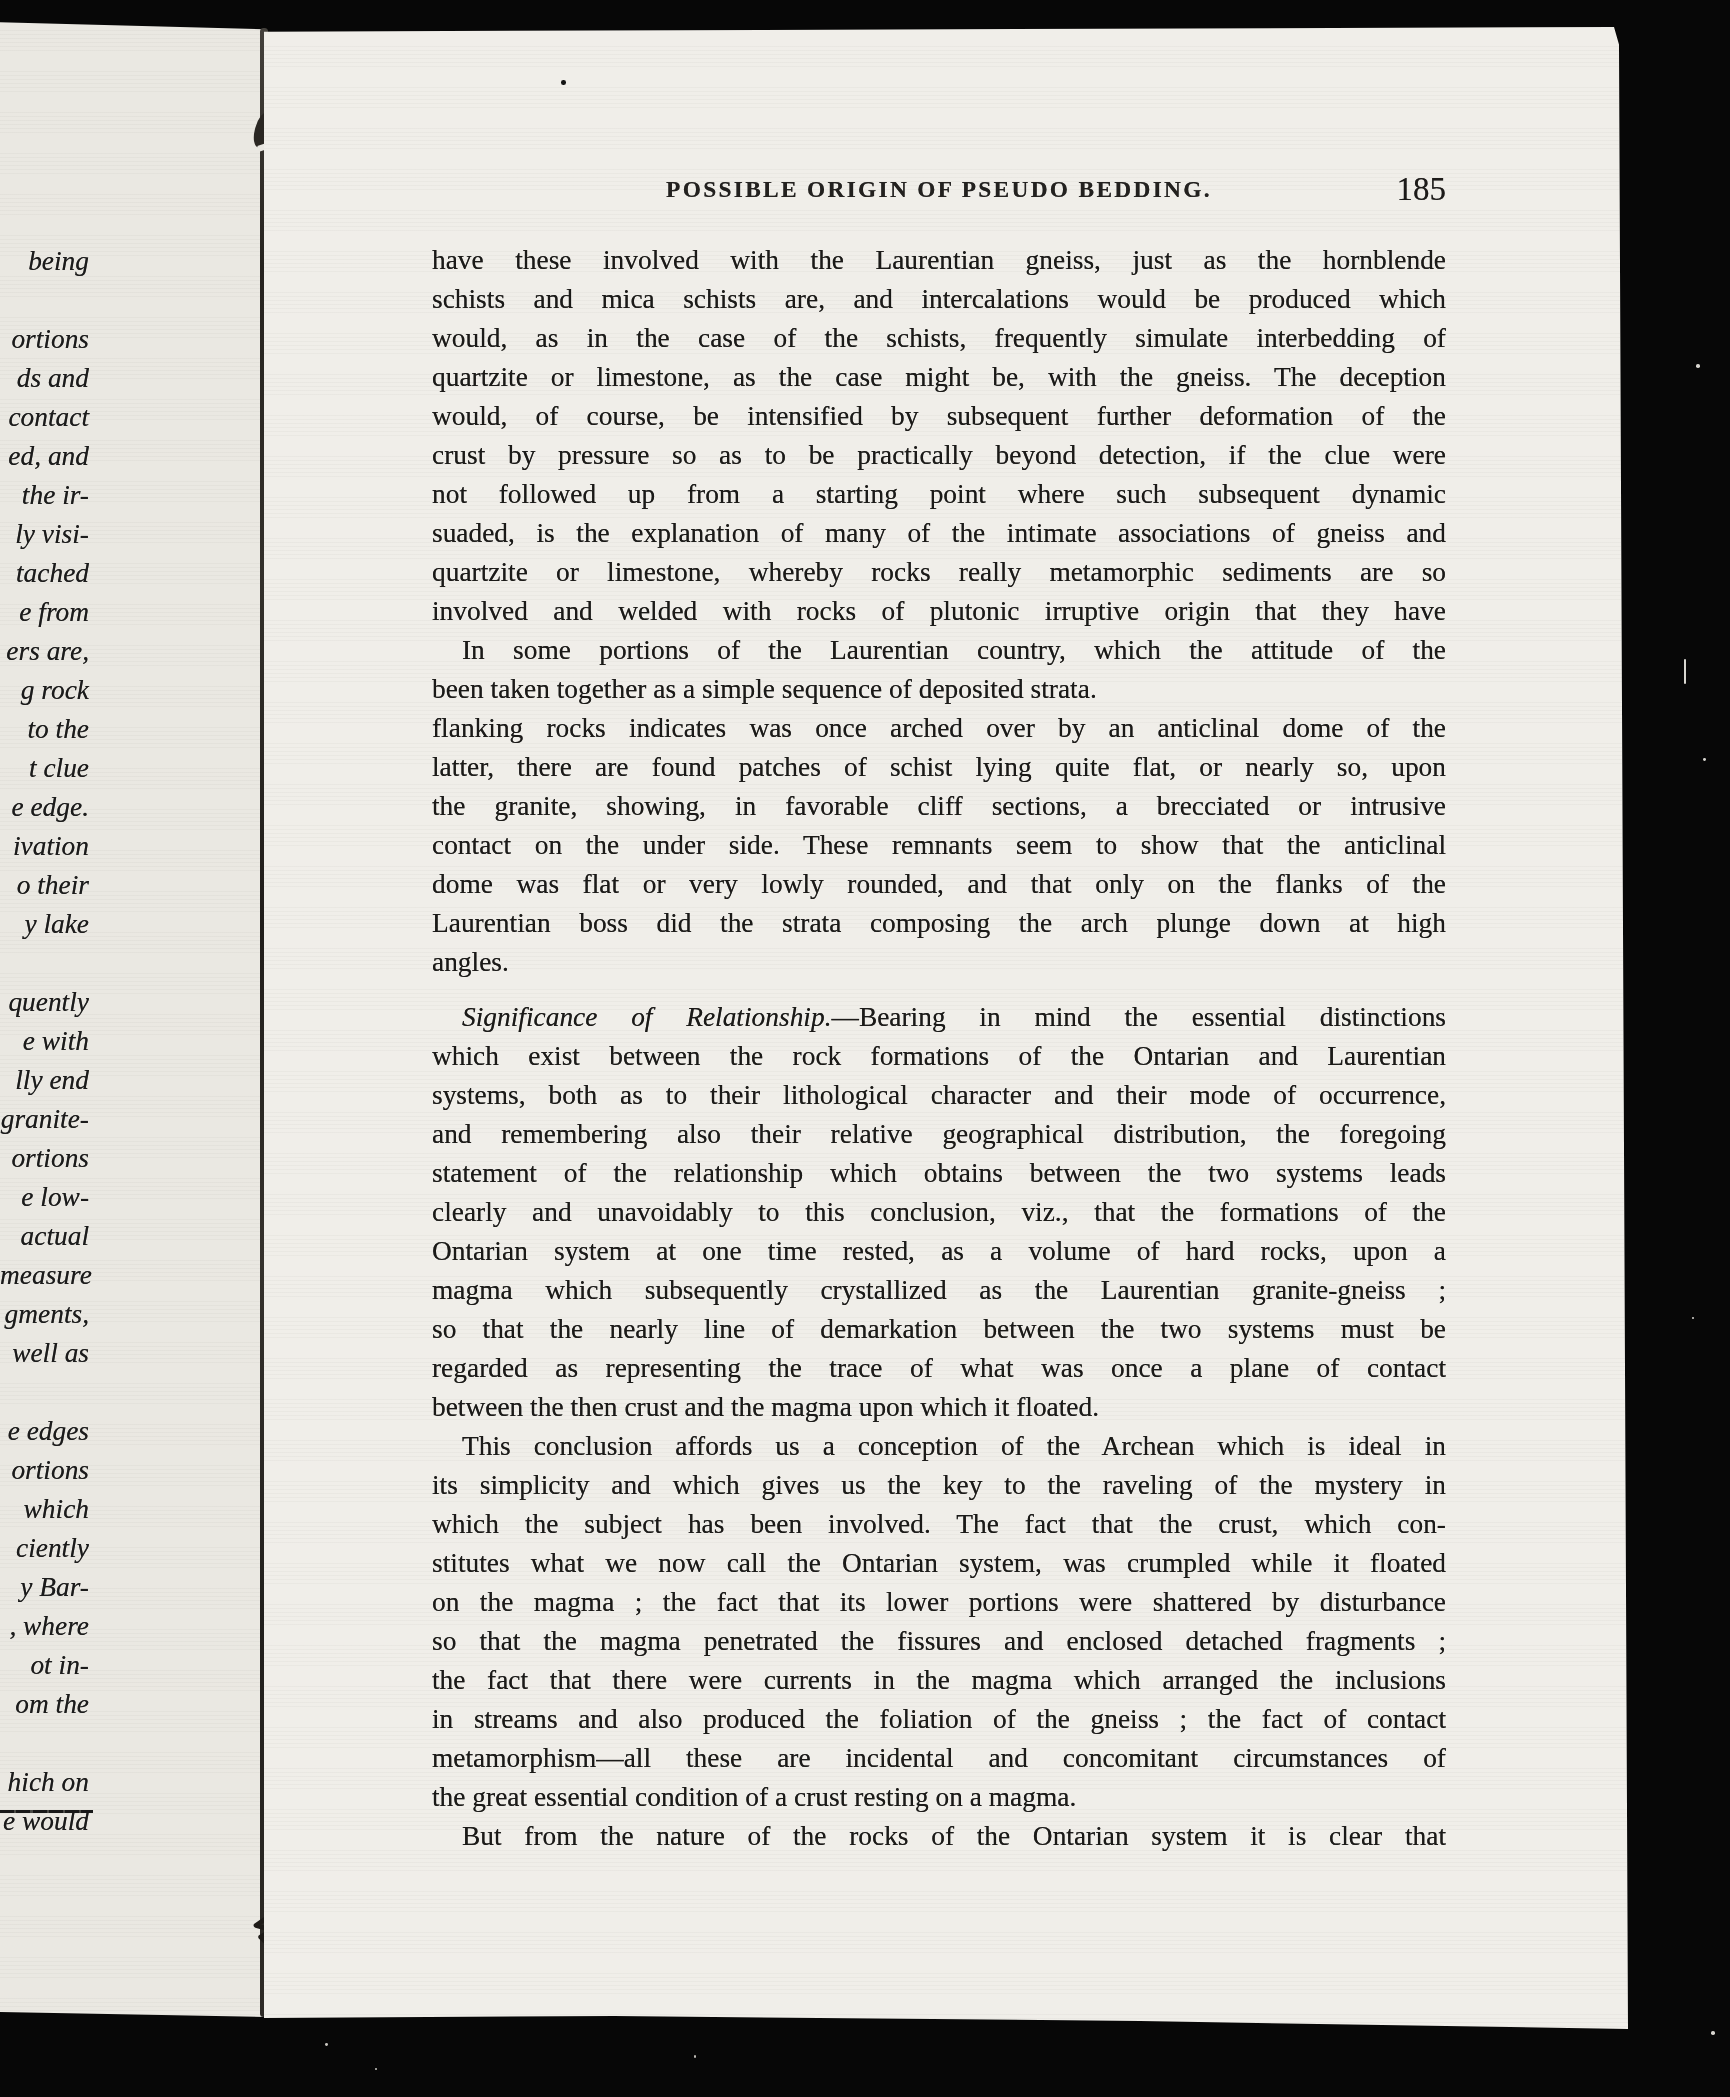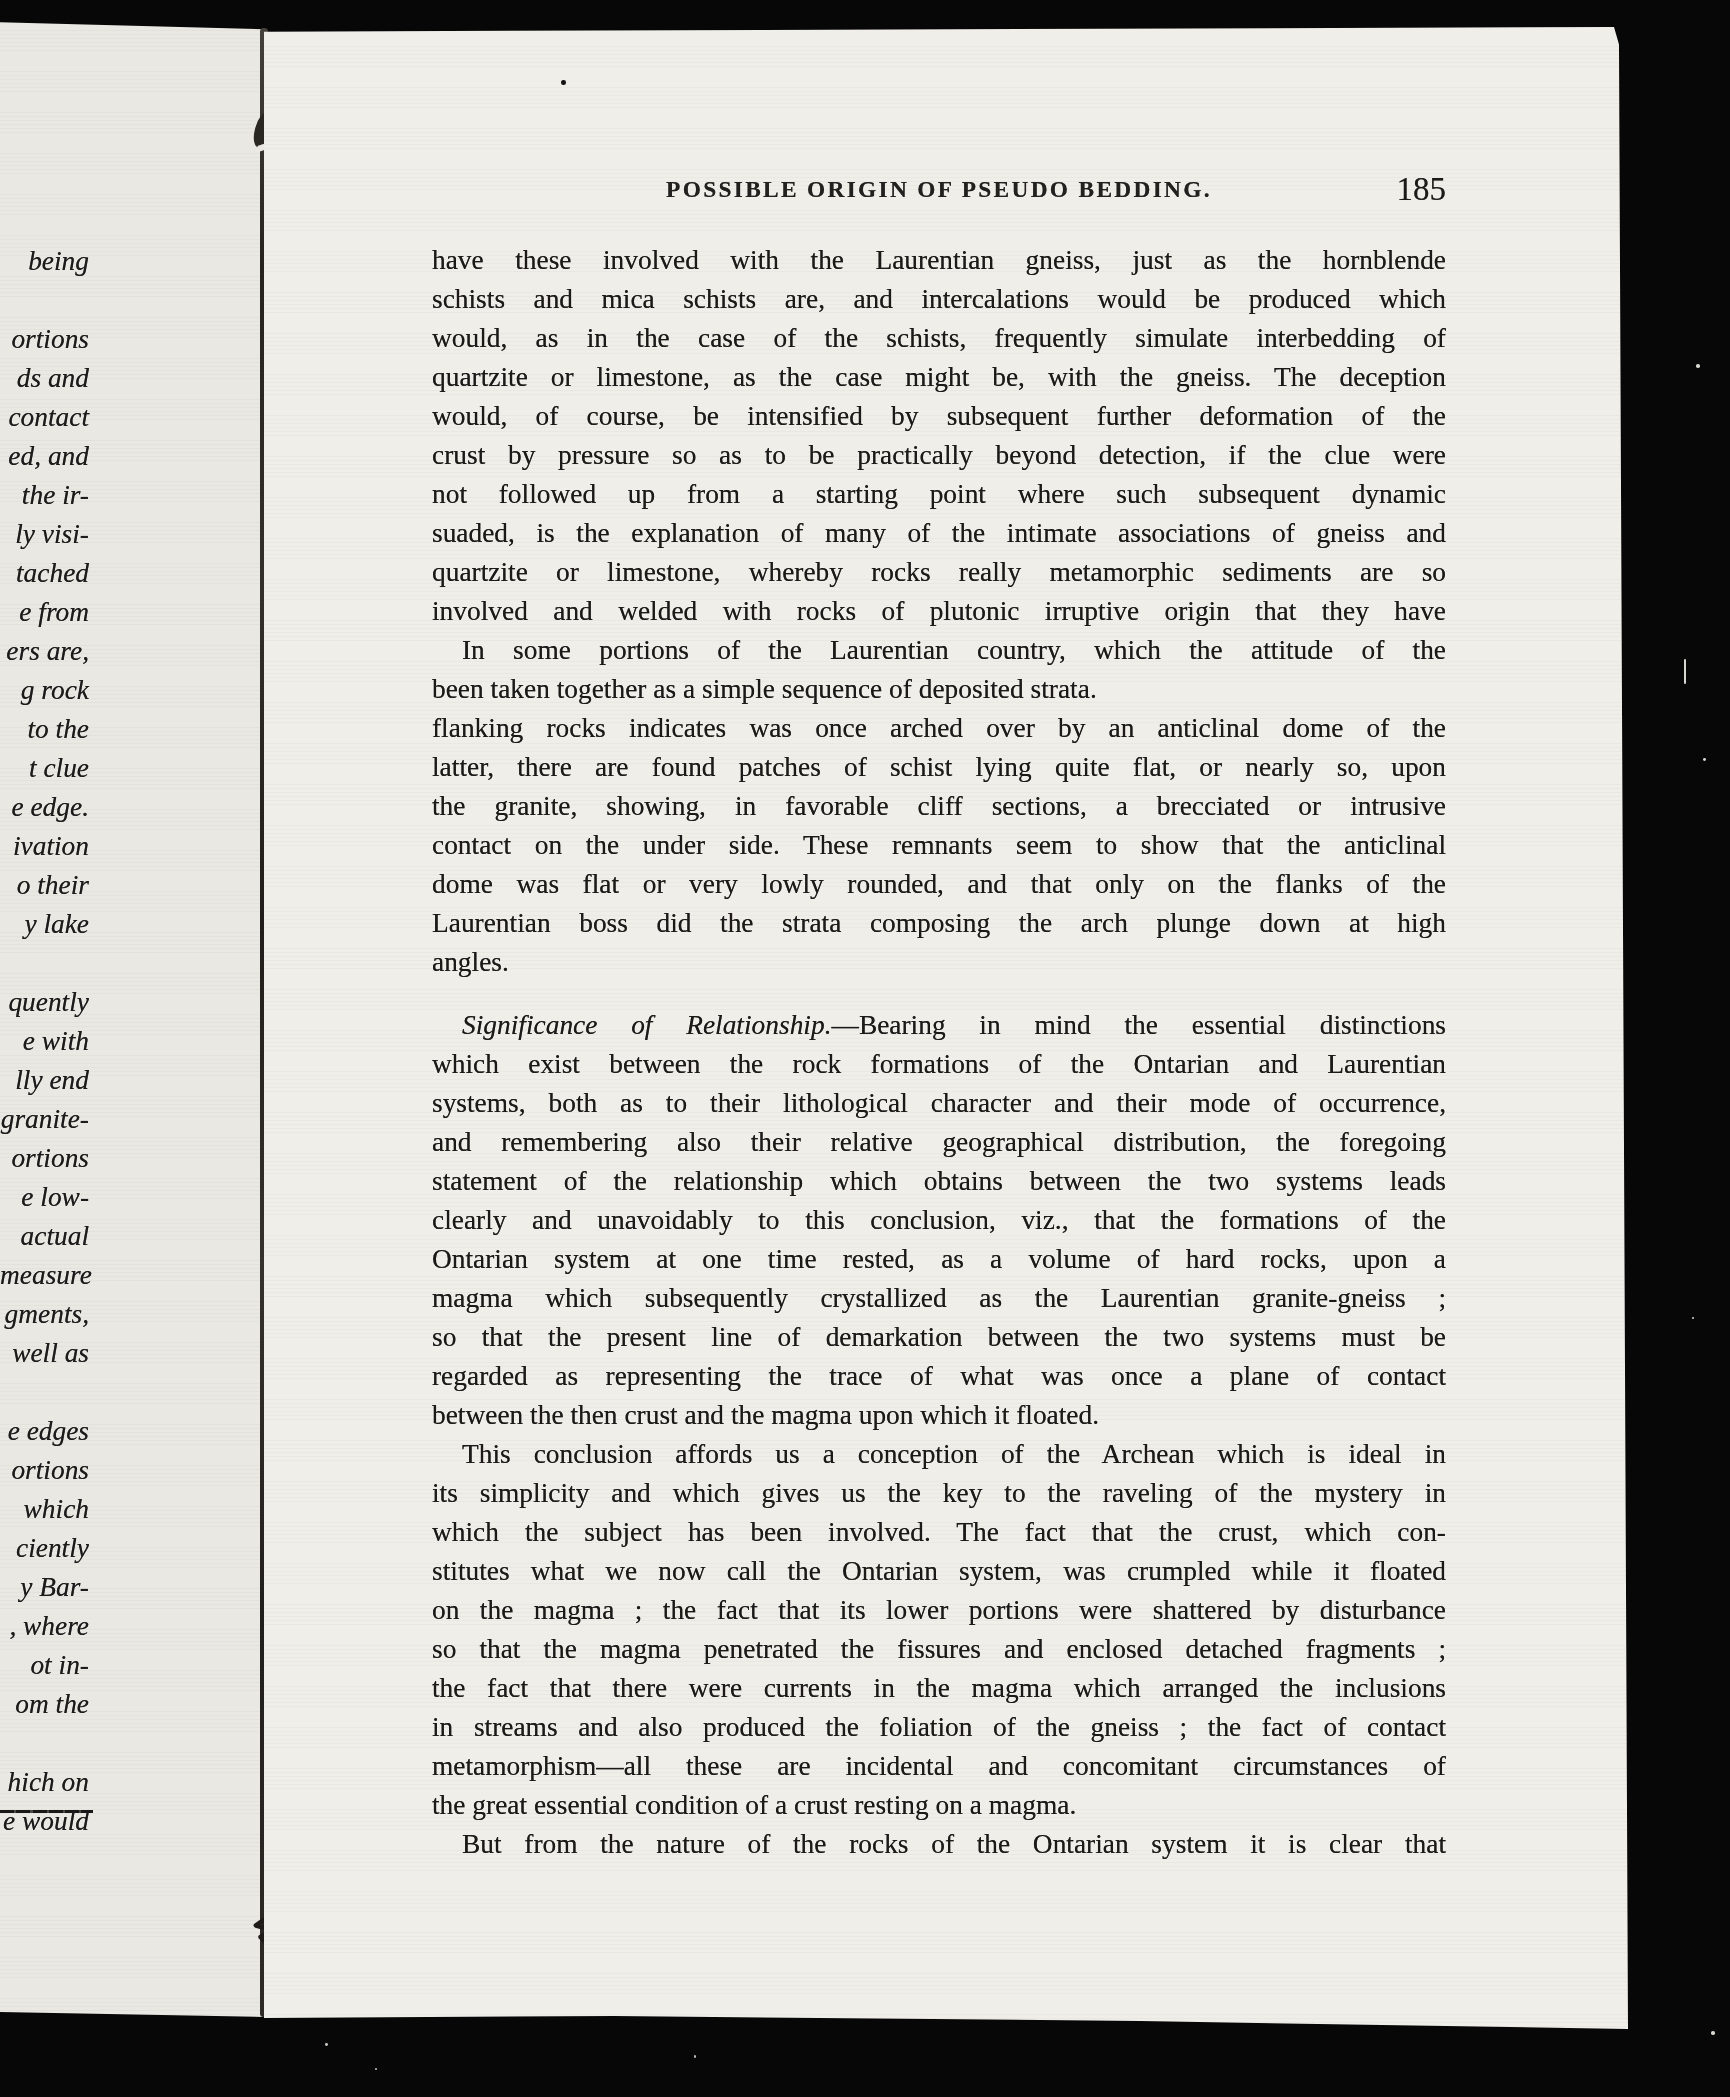--- a/index.html
+++ b/index.html
@@ -66,21 +66,21 @@
     text-shadow:0 0 0.6px rgba(30,30,30,.6);
   }
   .text-block{
     position:absolute;left:168px;top:214px;width:1014px;
     font-size:27.4px;line-height:39px;color:#1b1a18;
     text-shadow:0 0 0.6px rgba(25,25,25,.72);
   }
   .line{height:39px;overflow:hidden;text-align:justify;text-align-last:justify;}
   .line.noj{text-align-last:left;}
   .line.ind{text-indent:30px;}
-  .line.gap{margin-top:24px;}
+  .line.gap{margin-top:16px;}
   .line i{font-style:italic;}
 
   
   .ink-dot{position:absolute;left:297px;top:53px;width:4.7px;height:4.7px;border-radius:50%;background:#141414;}
   .speck{position:absolute;background:#d8d6d0;border-radius:50%;}
   .s1{left:1696px;top:364px;width:3.5px;height:3.5px;}
   .s2{left:1703px;top:758px;width:2.9px;height:2.9px;}
   .s3{left:1684px;top:659px;width:1.8px;height:24.5px;border-radius:1.2px;}
   .s4{left:1692px;top:1317px;width:2.3px;height:2.3px;}
   .s5{left:1711px;top:2031px;width:3.5px;height:3.5px;}
@@ -173,21 +173,21 @@
         <div class="line">Laurentian boss did the strata composing the arch plunge down at high</div>
         <div class="line noj">angles.</div>
         <div class="line ind gap"><i>Significance of Relationship.</i>—Bearing in mind the essential distinctions</div>
         <div class="line">which exist between the rock formations of the Ontarian and Laurentian</div>
         <div class="line">systems, both as to their lithological character and their mode of occurrence,</div>
         <div class="line">and remembering also their relative geographical distribution, the foregoing</div>
         <div class="line">statement of the relationship which obtains between the two systems leads</div>
         <div class="line">clearly and unavoidably to this conclusion, viz., that the formations of the</div>
         <div class="line">Ontarian system at one time rested, as a volume of hard rocks, upon a</div>
         <div class="line">magma which subsequently crystallized as the Laurentian granite-gneiss ;</div>
-        <div class="line">so that the present line of demarkation between the two systems must be</div>
+        <div class="line">so that the nearly line of demarkation between the two systems must be</div>
         <div class="line">regarded as representing the trace of what was once a plane of contact</div>
         <div class="line noj">between the then crust and the magma upon which it floated.</div>
         <div class="line ind">This conclusion affords us a conception of the Archean which is ideal in</div>
         <div class="line">its simplicity and which gives us the key to the raveling of the mystery in</div>
         <div class="line">which the subject has been involved.  The fact that the crust, which con-</div>
         <div class="line">stitutes what we now call the Ontarian system, was crumpled while it floated</div>
         <div class="line">on the magma ; the fact that its lower portions were shattered by disturbance</div>
         <div class="line">so that the magma penetrated the fissures and enclosed detached fragments ;</div>
         <div class="line">the fact that there were currents in the magma which arranged the inclusions</div>
         <div class="line">in streams and also produced the foliation of the gneiss ; the fact of contact</div>

